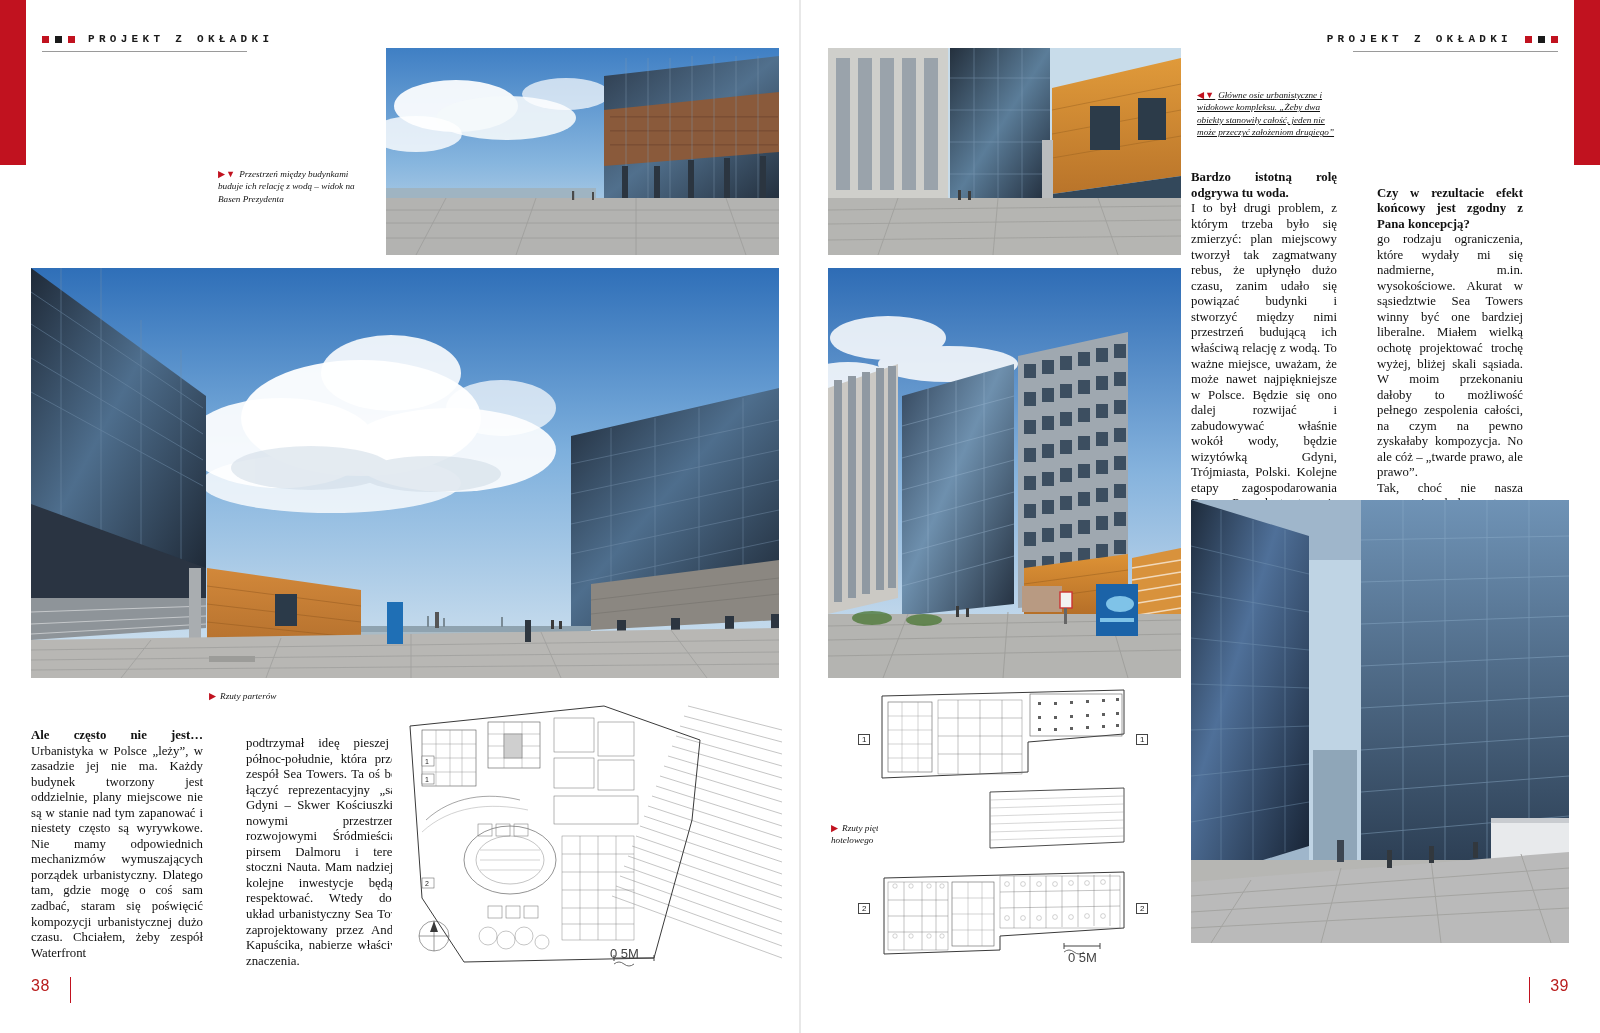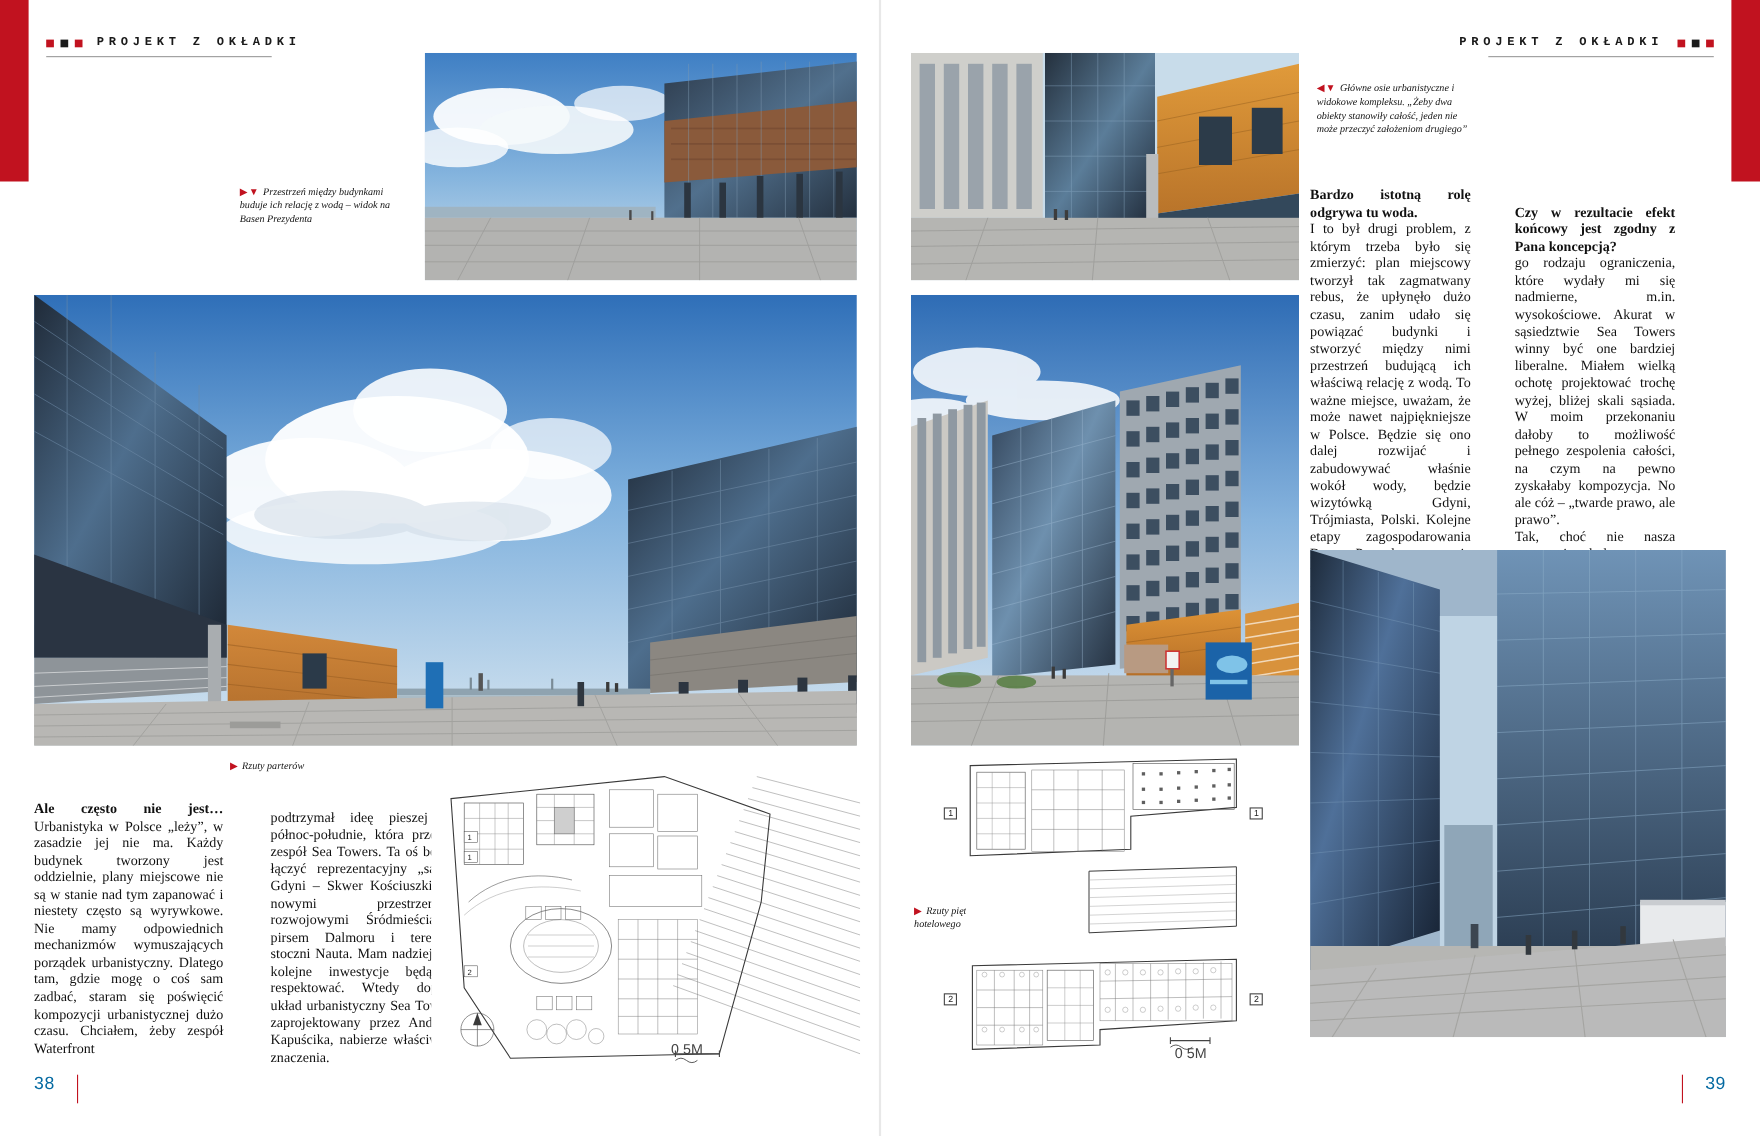--- a/index.html
+++ b/index.html
@@ -32,21 +32,21 @@
   .cap .arrow{color:#c1121f;font-style:normal;letter-spacing:1px;margin-right:3px;}
 
   
   .col{position:absolute;font-size:12.8px;line-height:15.55px;text-align:justify;
        font-family:"Liberation Serif",serif;color:#101010;
        -webkit-hyphens:auto;hyphens:auto;}
   .col b, .lead{font-weight:700;margin-top:16px;}
   .col p{margin:0;}
   .col p+p{margin-top:0;}
 
-  .folio{position:absolute;bottom:38px;font-size:16px;color:#0369a1;
+  .folio{position:absolute;bottom:38px;font-size:16px;color:#b91c1c;
          font-family:"Liberation Sans",sans-serif;letter-spacing:0.5px;}
   .folio-rule{position:absolute;bottom:30px;width:1px;height:26px;background:#c1121f;}
 
   
   .plan{position:absolute;background:#ffffff;}
   .plan svg{display:block;}
   .scalebar{position:absolute;font-size:13px;font-family:Liberation Sans, sans-serif;color:#444;}
   .marker{position:absolute;font-size:8px;font-family:"Liberation Sans",sans-serif;
           color:#222;border:1px solid #444;padding:0 3px;background:#fff;}
 </style>
@@ -463,21 +463,21 @@
           <line x1="170" y1="150" x2="165" y2="207"></line>
         <line x1="270" y1="150" x2="290" y2="207"></line>
       </g>
       <g fill="#3c3c3c">
           <rect x="130" y="142" width="3" height="10"></rect>
           <rect x="140" y="143" width="3" height="9"></rect>
         </g>
     </svg>
   </div>
 
-  <div class="cap" id="cap-rt" style="left:1197px;top:74px;width:142px;">
+  <div class="cap" id="cap-rt" style="left:1197px;top:89px;width:142px;text-decoration:underline;">
     <span class="arrow">◀▼</span><span>Główne osie urbanistyczne i widokowe kompleksu. „Żeby dwa obiekty stanowiły całość, jeden nie może przeczyć założeniom drugiego”</span>
   </div>
 
   <div class="photo" id="ph-rm" style="left:828px;top:268px;width:353px;height:410px;">
     <svg width="353" height="410" viewBox="0 0 353 410" preserveAspectRatio="none">
       <defs>
         <linearGradient id="sky3" x1="0" y1="0" x2="0" y2="1">
           <stop offset="0%" stop-color="#2e6cb5"></stop>
             <stop offset="50%" stop-color="#86b3dd"></stop>
           <stop offset="100%" stop-color="#d8e6f1"></stop>

